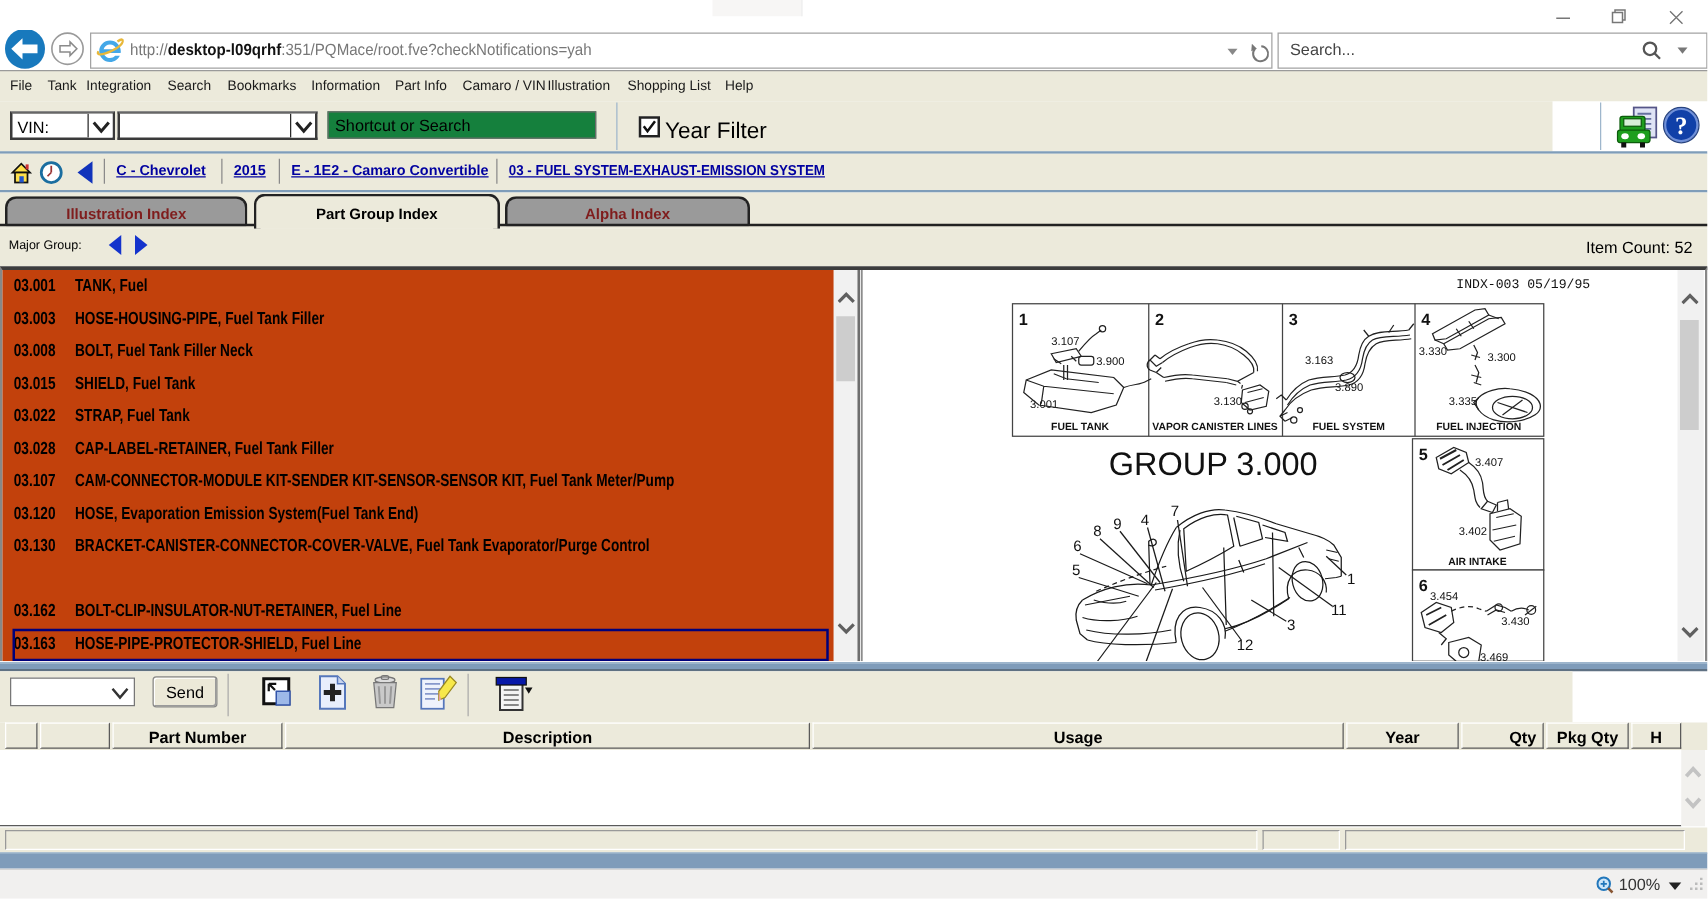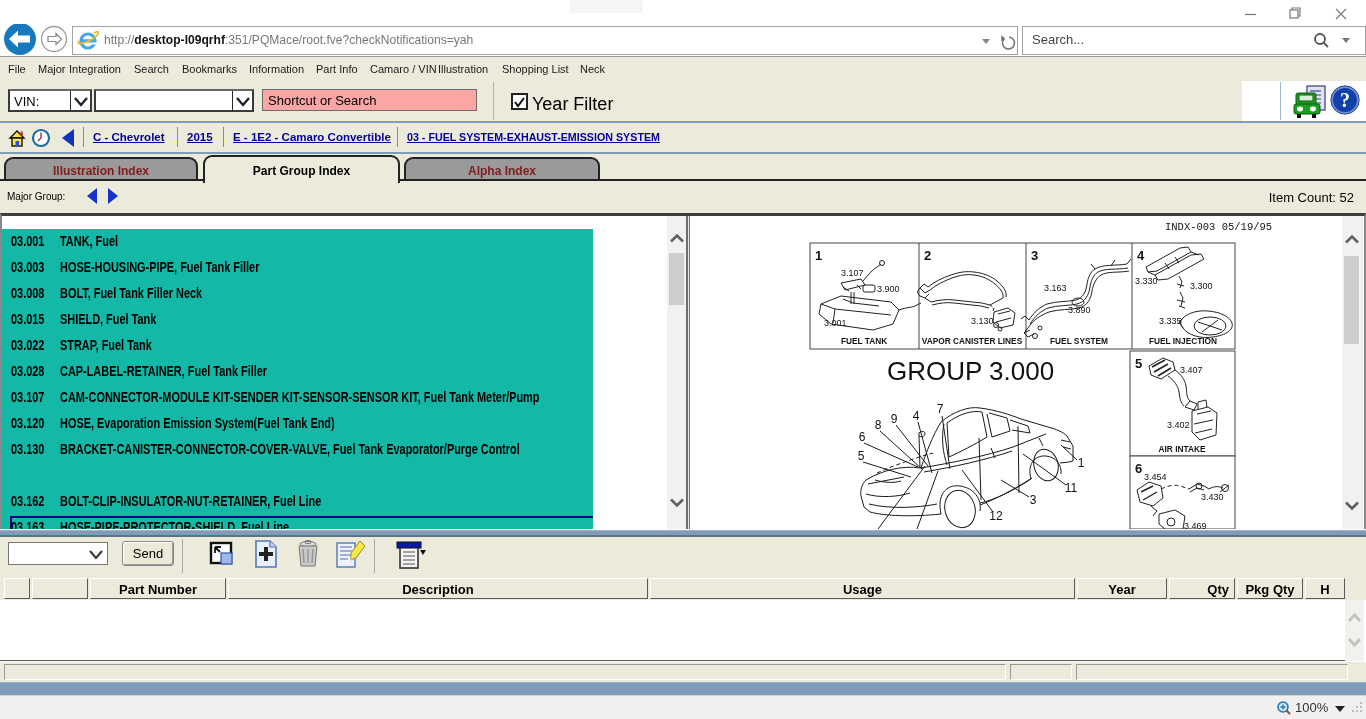--- a/index.html
+++ b/index.html
@@ -25,21 +25,21 @@
 #menubar { left:0; top:56px; width:1366px; height:25px; background:#eceadb; border-top:1px solid #9a9a9a; }
 #menubar span { position:absolute; top:6px; font-size:11px; color:#1a1a1a; }
 
 
 #formrow { left:0; top:81px; width:1242px; height:40px; background:#eceadb; }
 .combo { position:absolute; top:8px; height:23px; background:#fff; border:2px solid #3a3a3a;
   border-top:2px solid #666; }
 .combo .arr { position:absolute; right:0; top:0; width:20px; height:100%; background:#fff;
   border-left:1px solid #2a2a2a; }
 .combo .arr svg { position:absolute; left:2px; top:4px; }
-#input1 { position:absolute; left:262px; top:8px; width:215px; height:22px; border:1px solid #6b6b6b; background:#fca5a5; }
+#input1 { position:absolute; left:262px; top:8px; width:215px; height:22px; border:1px solid #6b6b6b; background:#15803d; }
 #input1 span { position:absolute; left:5px; top:3px; font-size:13px; color:#000; }
 #vsep1 { position:absolute; left:493px; top:1px; width:1px; height:38px; background:#9eb6cc; }
 #chk { position:absolute; left:511px; top:12px; width:17px; height:17px; border:2px solid #222; background:#fff; }
 #chklab { position:absolute; left:532px; top:13px; font-size:18px; color:#000; }
 #hline1 { left:0; top:121px; width:1366px; height:2px; background:#7f9db9; }
 
 
 #crumb { left:0; top:123px; width:1366px; height:29px; background:#eceadb; }
 #crumb a { position:absolute; top:8px; font-size:11.5px; font-weight:bold; color:#0000a0;
   text-decoration:underline; white-space:nowrap; }
@@ -55,39 +55,39 @@
 #tabline { position:absolute; left:0; top:25px; width:1366px; height:2px; background:#222; }
 
 
 #majorrow { left:0; top:183px; width:1366px; height:30px; background:#eceadb; }
 #majorrow .lab { position:absolute; left:7px; top:8px; font-size:10px; color:#000; }
 #itemcount { position:absolute; right:12px; top:7px; font-size:13px; color:#000; }
 
 
 #panels { left:0; top:213px; width:1366px; height:316px; background:#fff; border-top:3px solid #3c3c3c;
   border-left:2px solid #888; border-right:2px solid #888; }
-#leftpanel { position:absolute; left:0; top:0; width:591px; height:313px; background:#14b8a6; overflow:hidden;margin-top:13px; }
+#leftpanel { position:absolute; left:0; top:0; width:665px; height:313px; background:#c2410c; overflow:hidden; }
 .lrow { position:absolute; left:0; width:660px; height:26px; font-size:14px; font-weight:bold; color:#000;
   line-height:26px; }
 .lrow .code { position:absolute; left:9px; transform:scaleX(0.78); transform-origin:0 50%; }
 .lrow .desc { position:absolute; left:58px; white-space:nowrap; transform:scaleX(0.78); transform-origin:0 50%; }
 #selrow { position:absolute; left:8px; top:287px; width:653px; height:26px; border:2px solid #00007a; }
 #lscroll { position:absolute; left:665px; top:0; width:20px; height:313px; background:#f1f1f1; }
 #pandiv { position:absolute; left:684px; top:0; width:4px; height:313px; background:#e8e8e8;
   border-left:2px solid #6e6e6e; border-right:1px solid #6e6e6e; }
 #rightpanel { position:absolute; left:689px; top:0; width:654px; height:313px; background:#fff; overflow:hidden; }
 #rscroll { position:absolute; left:1340px; top:0; width:21px; height:313px; background:#f1f1f1; }
 .sthumb { position:absolute; left:2px; width:15px; background:#cdcdcd; }
 
 
 #splitter { left:0; top:529px; width:1366px; height:8px;
   background:linear-gradient(#ffffff 0 12%, #9db5cc 12% 30%, #7f9cba 30% 80%, #5f7183 80% 100%); }
 
 
-#toolbar2 { left:0; top:537px; width:1366px; height:41px; background:#eceadb; }
+#toolbar2 { left:0; top:537px; width:1258px; height:41px; background:#eceadb; }
 #combo3 { position:absolute; left:8px; top:5px; width:100px; height:23px; background:#fff; border:1px solid #777; }
 #sendbtn { position:absolute; left:122px; top:4px; width:52px; height:25px; background:#ece9d8;
   border:1px solid #888; border-radius:3px; box-shadow:inset -1px -1px 0 #9a9a9a, inset 1px 1px 0 #fff;
   text-align:center; font-size:13px; padding-top:4px; color:#000; }
 #tsep1 { position:absolute; left:182px; top:2px; width:1px; height:34px; background:#aaa; }
 #tsep2 { position:absolute; left:374px; top:2px; width:1px; height:34px; background:#aaa; }
 
 
 #theader { left:0; top:578px; width:1366px; height:22px; background:#eceadb; }
 .hcell { position:absolute; top:0; height:21px; background:#eceadb;
@@ -141,30 +141,30 @@
   <div id="searchtext">Search...</div>
   <svg class="abs" style="left:1310px;top:7px" width="48" height="20" viewBox="0 0 48 20">
     <circle cx="10" cy="8" r="5" fill="none" stroke="#555" stroke-width="1.8"></circle>
     <line x1="13.5" y1="11.5" x2="18" y2="16" stroke="#555" stroke-width="1.8"></line>
     <path d="M 32 7 L 36 12 L 40 7 Z" fill="#777"></path>
   </svg>
 </div>
 
 <div class="abs" id="menubar">
   <span style="left:8px">File</span>
-  <span style="left:38px">Major</span>
+  <span style="left:38px">Tank</span>
   <span style="left:69px">Integration</span>
   <span style="left:134px">Search</span>
   <span style="left:182px">Bookmarks</span>
   <span style="left:249px">Information</span>
   <span style="left:316px">Part Info</span>
   <span style="left:370px">Camaro / VIN</span>
   <span style="left:438px">Illustration</span>
   <span style="left:502px">Shopping List</span>
-  <span style="left:580px">Neck</span>
+  <span style="left:580px">Help</span>
 </div>
 
 <div class="abs" id="formrow">
   <div class="combo" style="left:8px;width:84px">
     <span style="position:absolute;left:4px;top:3px;font-size:13px">VIN:</span>
     <span class="arr">
           <svg width="16" height="14" viewBox="0 0 16 14">
             <path d="M 2 3 L 8 10 L 14 3" fill="none" stroke="#222" stroke-width="2.4"></path>
           </svg>
         </span>

